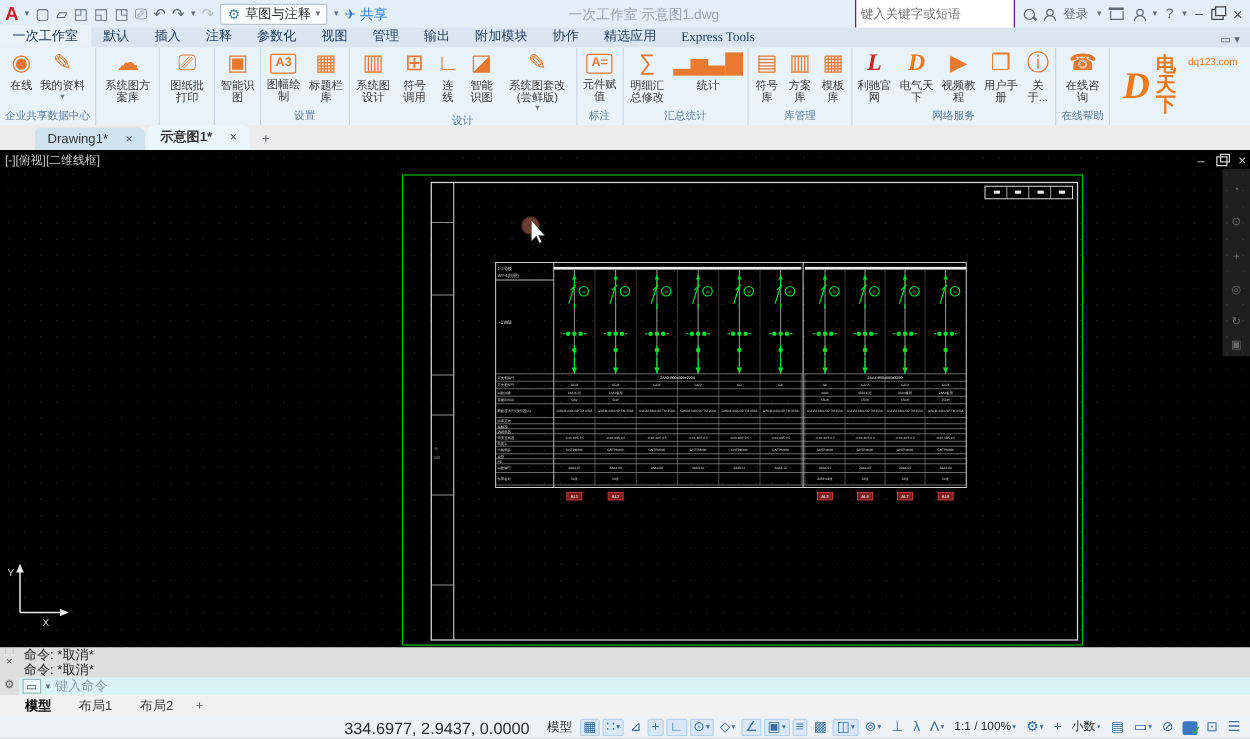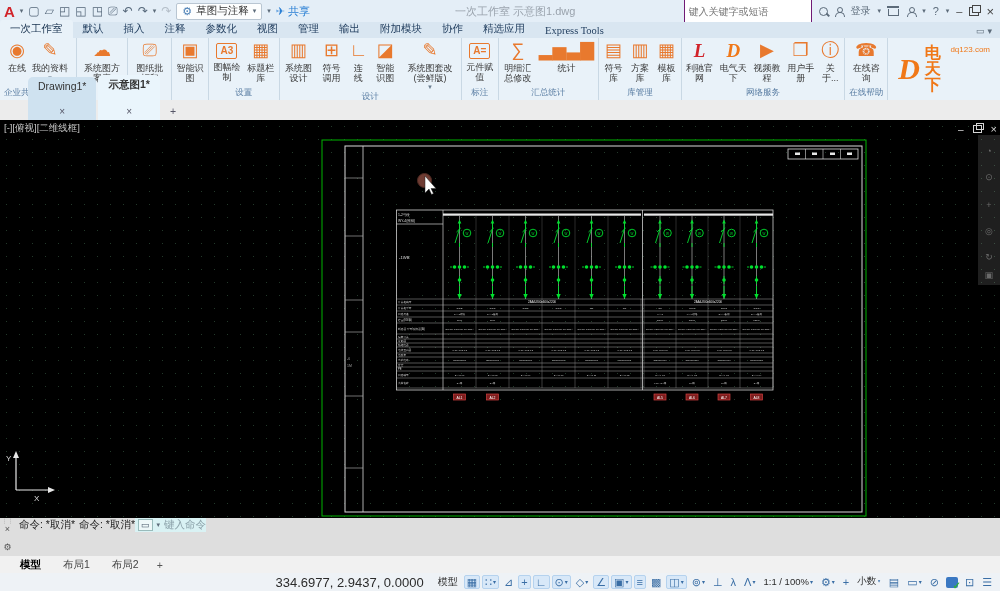--- a/index.html
+++ b/index.html
@@ -53,40 +53,40 @@
   .ric[data-style="brand-orange"]{color:#f07818;font-weight:bold;font-style:italic;font-size:19px;font-family:"Liberation Serif",serif;}
   .rbtn .bcaret{font-size:6px;color:#6a7d8f;margin-top:1px;}
   .rpanel-label{height:13px;font-size:8.5px;color:#587ca2;text-align:center;white-space:nowrap;padding:0 3px;}
   #rlogo{display:flex;align-items:center;gap:5px;padding:0 10px;margin-left:auto;}
   .dmark{font-size:30px;font-weight:bold;font-style:italic;color:#f07818;font-family:"Liberation Serif",serif;line-height:30px;}
   .dtext1{font-size:16px;font-weight:bold;color:#f07818;line-height:16px;}
   .dtext2{font-size:8px;color:#f07818;}
   
   #filetabs{position:absolute;left:0;top:100px;width:1000px;height:20px;background:#ececec;
             display:flex;align-items:flex-end;padding-left:28px;box-sizing:border-box;font-size:10.5px;color:#333;}
-  .ftab{display:flex;align-items:center;gap:14px;padding:3px 10px;border-radius:5px 5px 0 0;background:#cfe2f0;margin-right:2px;flex-direction:column;}
+  .ftab{display:flex;align-items:center;gap:14px;padding:3px 10px;border-radius:5px 5px 0 0;background:#cfe2f0;margin-right:2px;}
   .ftab[data-active="true"]{background:#eaf5fc;font-weight:bold;}
   .ftab .x{font-size:10px;color:#556;font-weight:normal;}
   .ftab-plus{padding:3px 8px;color:#556;}
   
   #canvas{position:absolute;left:0;top:120px;width:1000px;height:398px;background:#000;
           background-image:radial-gradient(rgba(70,115,85,.5) .6px,transparent .7px);
           background-size:13px 13px;}
   #vplabel{position:absolute;left:4px;top:2px;font-size:9.5px;color:#c9c9c9;}
   #doc-controls{position:absolute;right:3px;top:3px;display:flex;gap:9px;align-items:center;}
   #doc-controls .dmin{color:#d5d5d5;font-size:10px;}
   #doc-controls .drestore{width:7px;height:6px;border:1px solid #d5d5d5;position:relative;}
   #doc-controls .drestore::before{content:'';position:absolute;left:2px;top:-3px;width:6px;height:5px;border:1px solid #d5d5d5;}
   #doc-controls .dclose{color:#d5d5d5;font-size:11px;}
   #cad-svg{position:absolute;left:0;top:0;}
   
   #cmd{position:absolute;left:0;top:518px;width:1000px;height:38px;background:#dedede;display:flex;}
   #cmd-gutter{width:15px;display:flex;flex-direction:column;align-items:center;font-size:9px;color:#555;padding-top:1px;}
   #cmd-gutter .grip{font-size:6px;color:#999;line-height:5px;}
-  #cmd-main{flex:1;display:flex;}
+  #cmd-main{flex:1;display:flex;flex-direction:column;}
   .cmd-line{height:12px;font-size:10.5px;color:#222;padding-left:4px;line-height:12px;}
   #cmd-input{height:14px;background:#d9f2f4;display:flex;align-items:center;gap:4px;padding-left:3px;font-size:10.5px;}
   #cmd-input .cico{font-size:9px;color:#456;border:1px solid #9bb;background:#eef8f9;padding:0 2px;line-height:10px;}
   #cmd-input .ph{color:#8aa0a8;}
   
   #layouttabs{position:absolute;left:0;top:556px;width:1000px;height:17px;background:#f1f1f1;
               display:flex;align-items:center;gap:2px;padding-left:10px;box-sizing:border-box;font-size:10.5px;color:#444;}
   .ltab{padding:1px 10px;}
   .ltab[data-active="true"]{font-weight:bold;color:#000;}
   .ltab-plus{padding:1px 6px;color:#555;}

